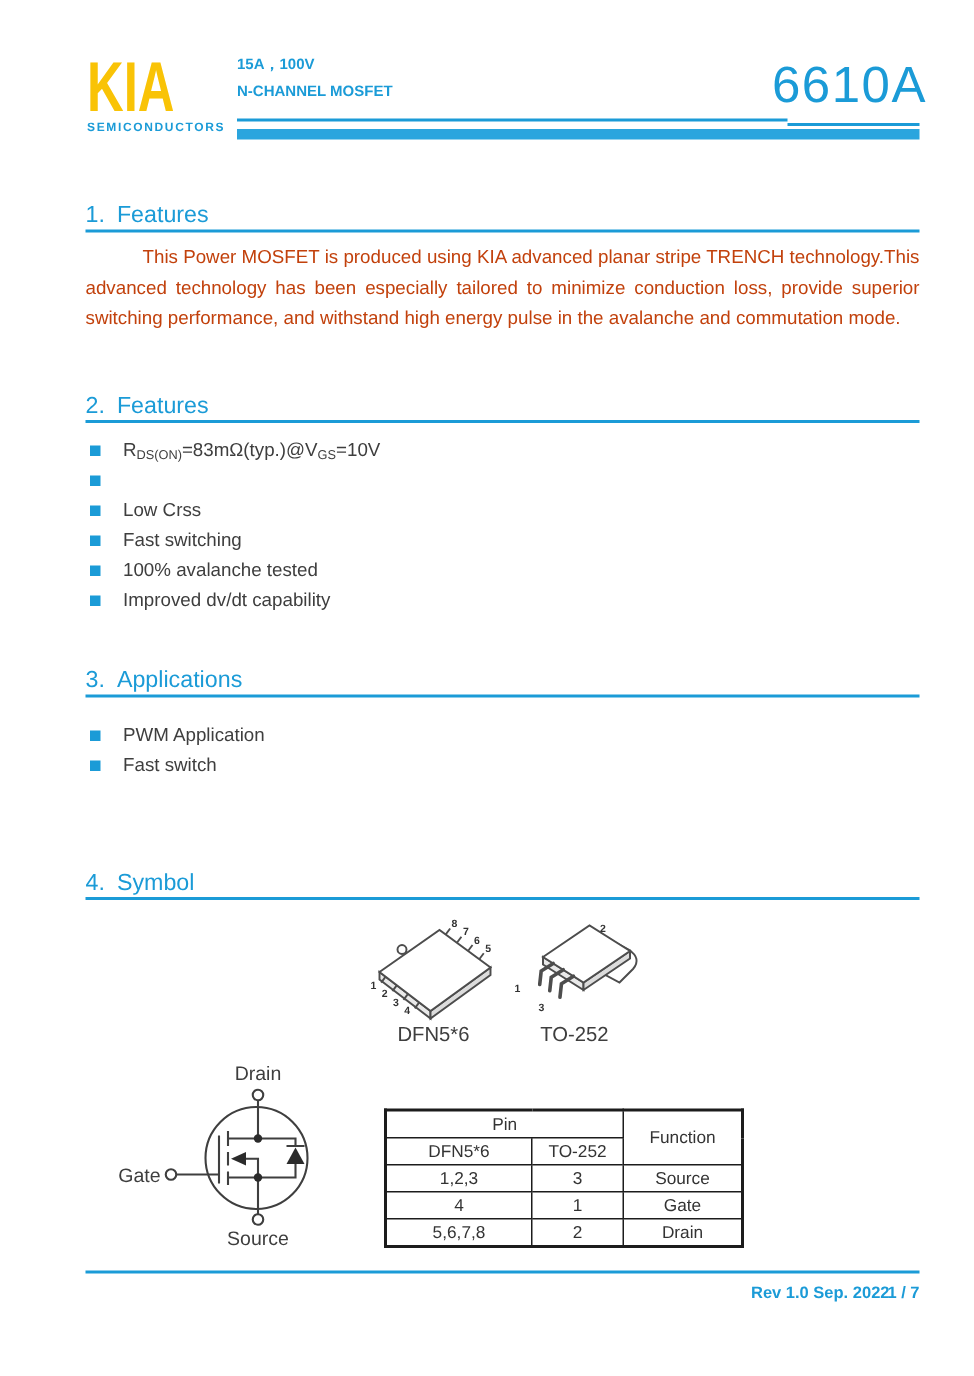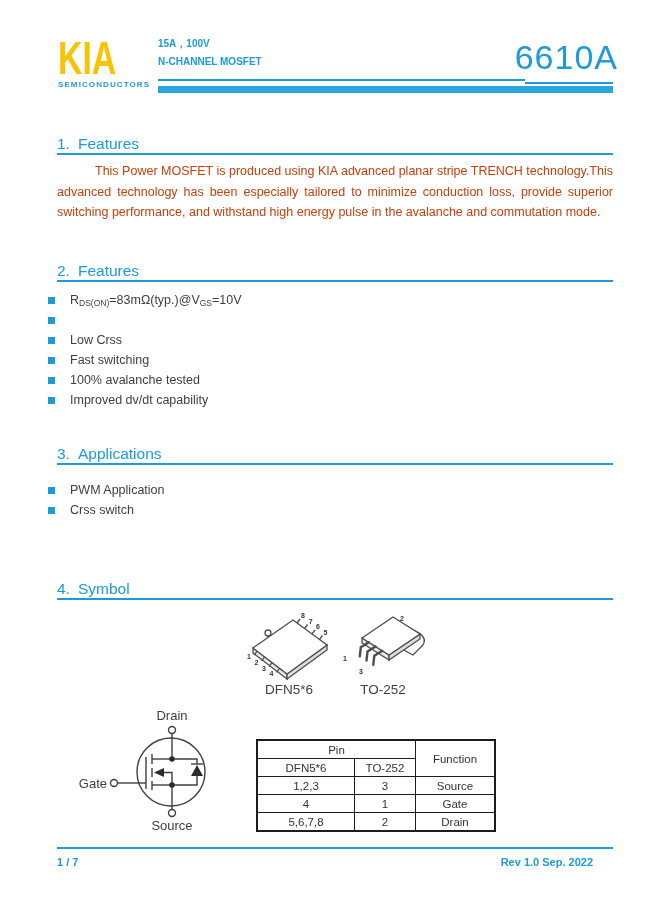--- a/index.html
+++ b/index.html
@@ -26,41 +26,41 @@
     position:absolute;left:57px;width:556px;font-size:15.5px;line-height:15px;color:#1b9bd7;
     border-bottom:2px solid #1b9bd7;padding-bottom:2px;
   }
   .sec-head .num{margin-right:8px;}
   
   .para{
     position:absolute;left:57px;top:161px;width:556px;font-size:12.5px;line-height:20.5px;
     text-align:justify;text-indent:38px;color:#c2410c;margin:0;
   }
   
-  .blist{position:absolute;left:48px;margin:0;padding:0;list-style:none;}
+  .blist{position:absolute;left:60px;margin:0;padding:0;list-style:none;}
   .blist li{display:flex;align-items:center;height:20px;}
   .sq{width:7px;height:7px;background:#1b9bd7;flex:0 0 7px;margin-right:15px;}
   .btext{font-size:12.5px;color:#3e3e3e;white-space:nowrap;}
   .btext sub{font-size:8.5px;vertical-align:-2px;}
   
   .pkg-svg{position:absolute;left:235px;top:608px;}
   .mos-svg{position:absolute;left:55px;top:705px;}
   .pkg-label{font-size:13.5px;fill:#3e3e3e;}
   .pin-num{font-size:7px;font-weight:600;fill:#333;}
   .sym-label{font-size:13px;fill:#3e3e3e;}
   
   .pin-table{position:absolute;left:256px;top:739px;border-collapse:collapse;border:2px solid #1c1c1c;padding-left:20px;}
   .pin-table td{
     border:1.8px solid #1c1c1c;text-align:center;vertical-align:middle;
     font-size:11.5px;color:#333;padding:0;height:17px;
   }
   .c1{width:96px;} .c2{width:60px;} .c3{width:78px;}
   
   .foot-rule{position:absolute;left:57px;top:847px;width:556px;height:2px;background:#1b9bd7;}
-  .foot-page{position:absolute;left:57px;top:856px;width:556px;text-align:left;font-size:11px;font-weight:700;color:#1b9bd7;}
+  .foot-page{position:absolute;left:57px;top:856px;width:556px;text-align:right;font-size:11px;font-weight:700;color:#1b9bd7;}
   .foot-rev{position:absolute;right:56px;top:856px;font-size:11px;font-weight:700;color:#1b9bd7;}
 </style>
 </head>
 <body>
 
 <div class="page">
 
   <div class="logo">KIA</div>
   <div class="logo-sub">SEMICONDUCTORS</div>
   <div class="head-mid">
@@ -109,21 +109,21 @@
   <div class="sec-head" style="top:446px">
     <span class="num">3.</span><span>Applications</span>
   </div>
   <ul class="blist" style="top:480px">
     <li>
         <span class="sq"></span>
         <span class="btext">PWM Application</span>
       </li>
     <li>
         <span class="sq"></span>
-        <span class="btext">Crss switch</span>
+        <span class="btext">Fast switch</span>
       </li>
   </ul>
 
   <div class="sec-head" style="top:581px">
     <span class="num">4.</span><span>Symbol</span>
   </div>
 
   <svg class="pkg-svg" width="200" height="92" viewBox="0 0 200 92">
 
     <g stroke="#4d4d4d" stroke-width="1.3" fill="#ffffff">

